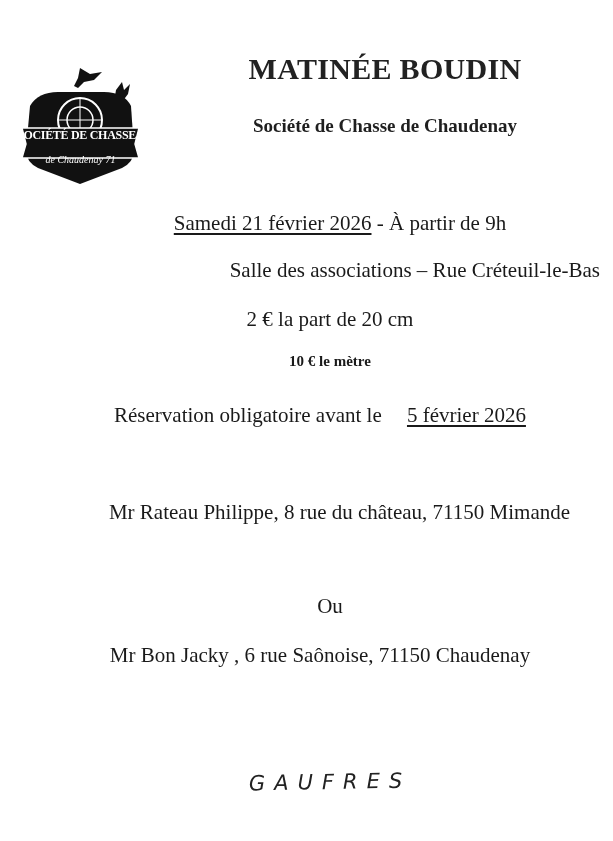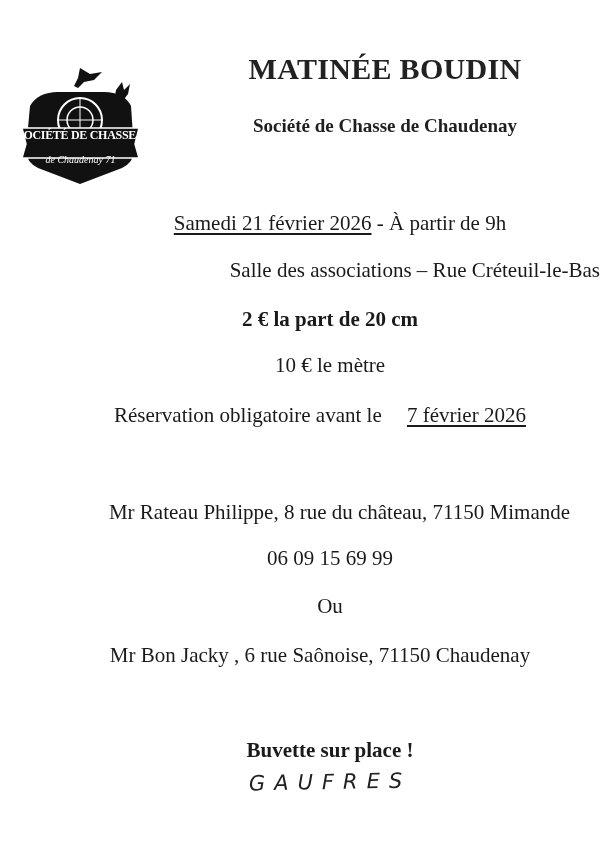--- a/index.html
+++ b/index.html
@@ -44,25 +44,25 @@
       font-size: 21px;
     }
     .u { text-decoration: underline; text-underline-offset: 3px; margin-left: 20px; }
     .venue {
       left: 60px; width: 540px; top: 258px;
       font-size: 21px;
       text-align: right;
     }
     .price1 {
       left: 60px; width: 540px; top: 307px;
-      font-size: 21px; font-weight: bold;
+      font-size: 21px; font-weight: normal;
     }
     .price2 {
       left: 60px; width: 540px; top: 353px;
-      font-size: 21px; font-weight: normal;
+      font-size: 15px; font-weight: bold;
     }
     .reserv {
       left: 30px; width: 580px; top: 403px;
       font-size: 21px;
     }
     .strike {
       left: 60px; width: 540px; top: 450px;
       font-size: 21px;
       color: #333;
     }
@@ -165,27 +165,25 @@
   <div class="line date-line">
     <span class="u">Samedi 21 février 2026</span><span> - À partir de 9h</span>
   </div>
 
   <div class="line venue">Salle des associations – Rue Créteuil-le-Bas</div>
 
   <div class="line price1">2 € la part de 20 cm</div>
   <div class="line price2">10 € le mètre</div>
 
   <div class="line reserv">
-    <span>Réservation obligatoire avant le </span><span class="u">7 février 2026</span>
+    <span>Réservation obligatoire avant le </span><span class="u">5 février 2026</span>
   </div>
 
 
   <div class="line contact1">Mr Rateau Philippe, 8 rue du château, 71150 Mimande</div>
-  <div class="line phone1">06 09 15 69 99</div>
 
   <div class="line ou">Ou</div>
 
   <div class="line contact2">Mr Bon Jacky , 6 rue Saônoise, 71150 Chaudenay</div>
 
-  <div class="line buvette">Buvette sur place !</div>
   <div class="line gaufres">GAUFRES</div>
 
 </div>
 
 </body></html>

